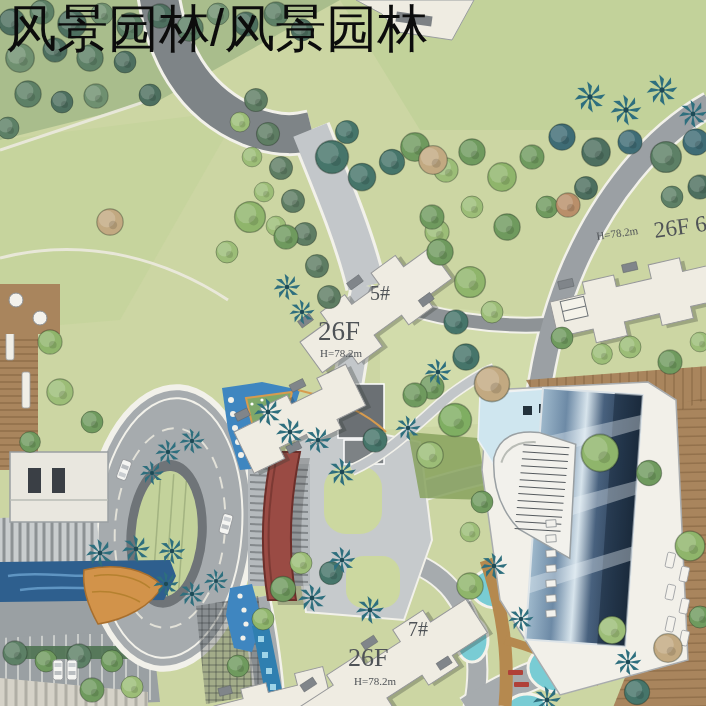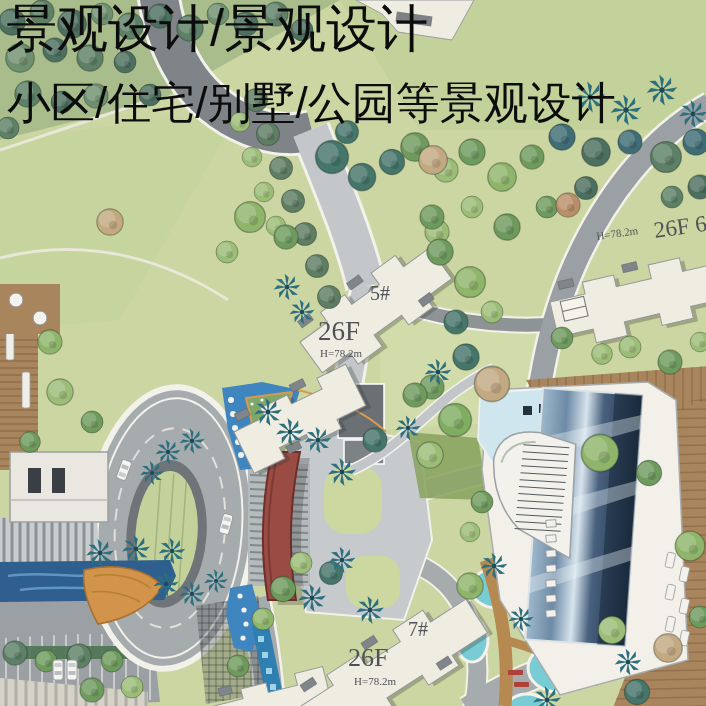--- a/index.html
+++ b/index.html
@@ -660,16 +660,15 @@
     <text class="lbl" x="318" y="340" font-size="27" fill="#4f5357">26F</text>
     <text class="lbl" x="320" y="357" font-size="11" fill="#4f5357">H=78.2m</text>
     <text class="lbl" transform="rotate(-8 597 240)" x="597" y="240" font-size="11" fill="#4f5357">H=78.2m</text>
     <text class="lbl" transform="rotate(-8 655 238)" x="655" y="238" font-size="23" fill="#4f5357">26F 6#</text>
     <text class="lbl" x="408" y="636" font-size="20" fill="#4f5357">7#</text>
     <text class="lbl" x="348" y="666" font-size="26" fill="#4f5357">26F</text>
     <text class="lbl" x="354" y="685" font-size="11" fill="#4f5357">H=78.2m</text>
   </g>
 </svg>
 
-<div id="title1" class="title">景观设计/景观设计</div>
-<div id="title2" class="title">小区/住宅/别墅/公园等景观设计</div>
+<div id="title1" class="title">风景园林/风景园林</div>
 
 </div>
 
 </body></html>

